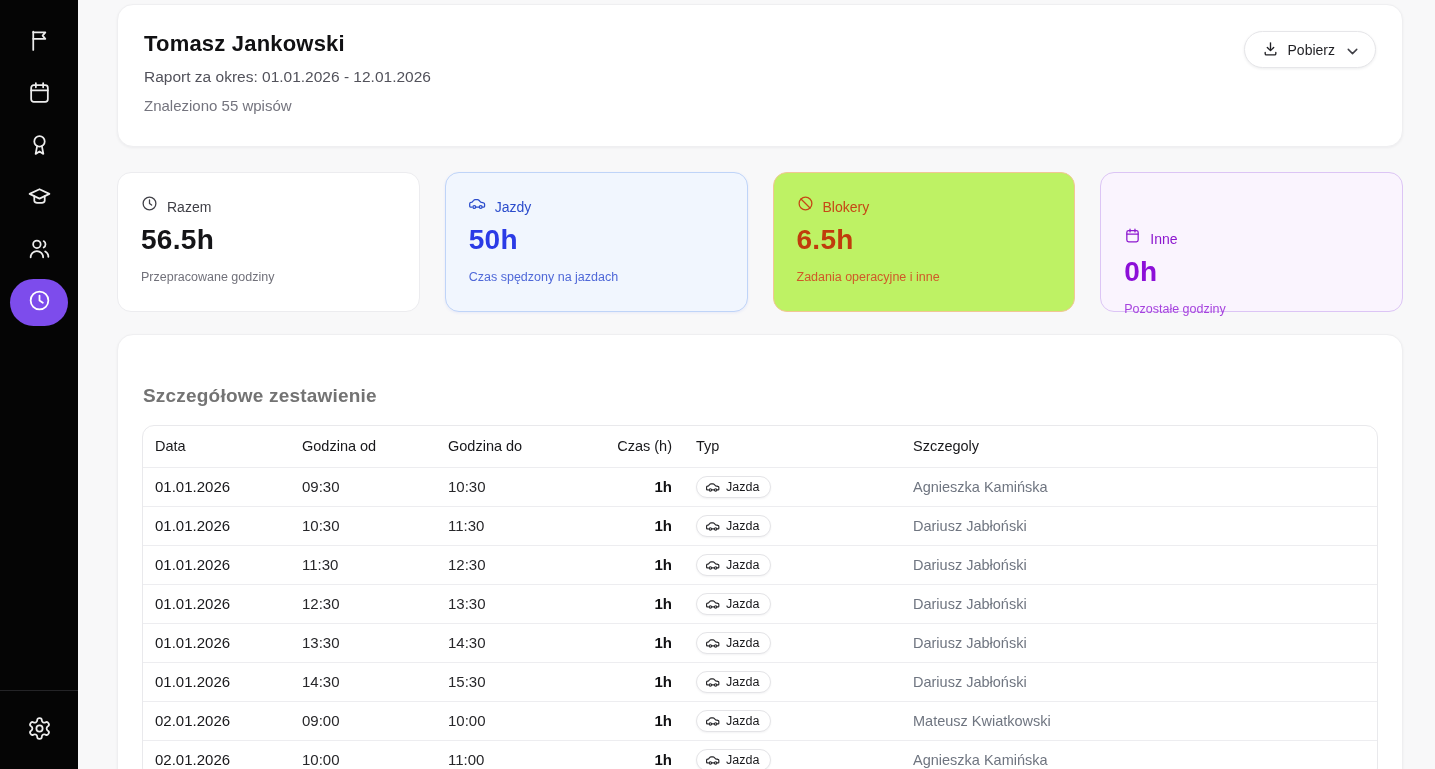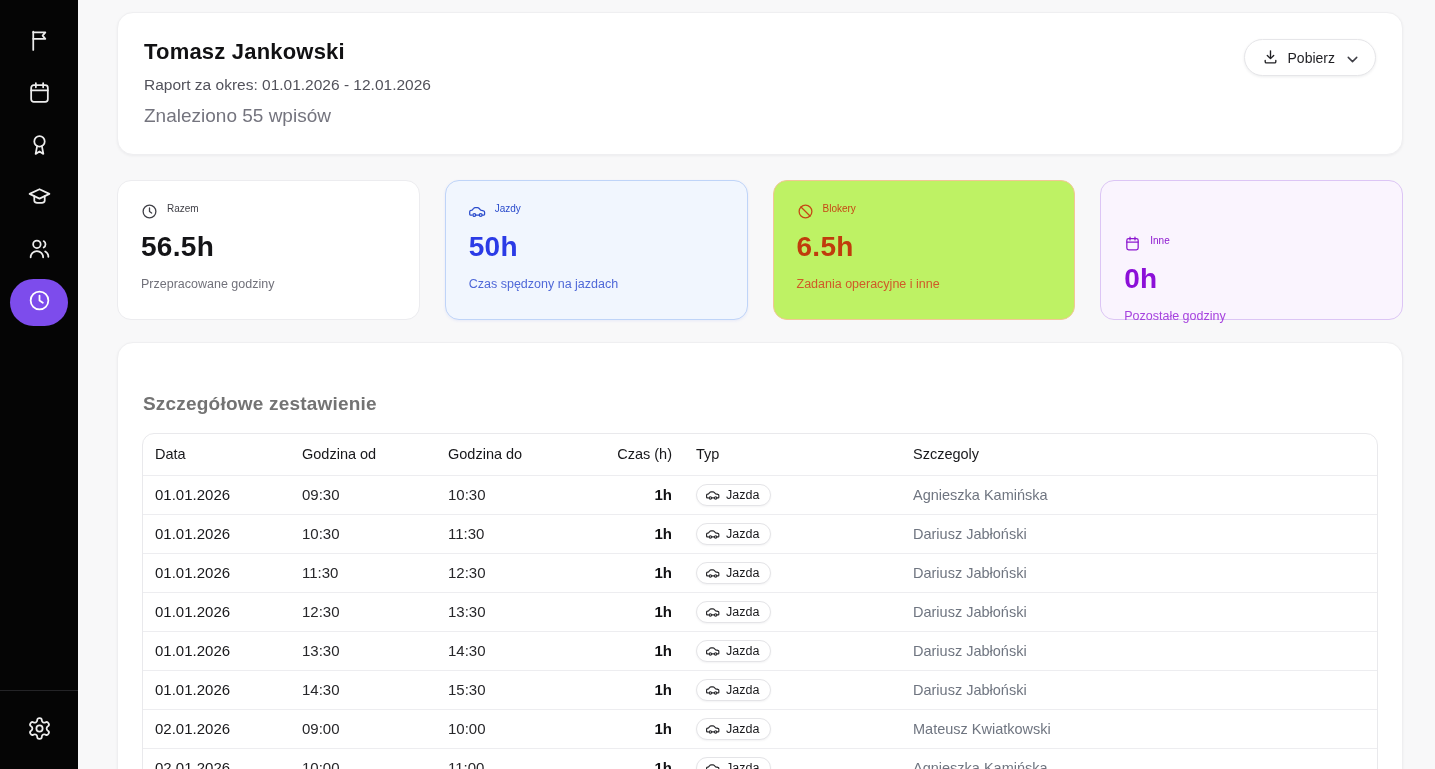--- a/index.html
+++ b/index.html
@@ -23,46 +23,46 @@
   .side-item:first-child { margin-top:19px; }
   .side-item.active { background:#7d4cec; color:#ffffff; }
   .side-item svg { width:25px; height:25px; }
   .side-spacer { flex:1; }
   .side-footer {
     width:78px; border-top:1px solid #242427;
     display:flex; align-items:center; justify-content:center;
     height:79px;
   }
   
-  .main { flex:1; padding:12px 32px 0 39px;border-radius:27px; }
+  .main { flex:1; padding:4px 32px 0 39px;border-radius:27px; }
   .card {
     background:#ffffff; border:1px solid #efeff1; border-radius:16px;
     box-shadow:0 1px 3px rgba(16,24,40,.05);
   }
   
   .header-card { padding:26px 26px 24px 26px; display:flex; justify-content:space-between; align-items:flex-start; height:143px; }
   .header-title { font-size:22px; font-weight:700; letter-spacing:.2px; color:#111113; }
   .header-sub { font-size:15.5px; color:#52525b; margin-top:11px; }
-  .header-found { font-size:19px; color:#74747e; margin-top:11px; }
+  .header-found { font-size:15px; color:#74747e; margin-top:11px; }
   .download-btn {
     display:inline-flex; align-items:center; gap:9px;
     height:37px; padding:0 17px; border-radius:19px;
     background:#fff; border:1px solid #e6e6e9;
     box-shadow:0 1px 3px rgba(16,24,40,.08);
     font-family:inherit; font-size:14px; color:#1f1f23; cursor:pointer;
   }
   .download-btn svg { width:17px; height:17px; }
   .download-btn .chev { width:14px; height:14px; color:#3f3f46; }
   
   .stats { display:grid; grid-template-columns:repeat(4,1fr); gap:25px; margin-top:25px; }
   .stat {
     border-radius:14px; padding:22px 23px; height:140px;
     border:1px solid #ececef; background:#fff;
   }
-  .stat-head { display:flex; align-items:flex-start; gap:9px; font-size:10px; }
+  .stat-head { display:flex; align-items:flex-end; gap:9px; font-size:14px; }
   .stat-head svg { width:17px; height:17px; }
   .stat-value { font-size:28px; font-weight:700; margin-top:9px; letter-spacing:.3px; }
   .stat-desc { font-size:12.5px; margin-top:14px; }
   .stat--default .stat-head { color:#3f3f46; }
   .stat--default .stat-value { color:#141417; }
   .stat--default .stat-desc { color:#71717a; }
   .stat--blue { background:#f1f6fe; border-color:#bfd4f8; box-shadow:0 1px 3px rgba(43,59,230,.08); }
   .stat--blue .stat-head { color:#2b4ccc; }
   .stat--blue .stat-value { color:#2b3be6; }
   .stat--blue .stat-desc { color:#4f68d8; }

